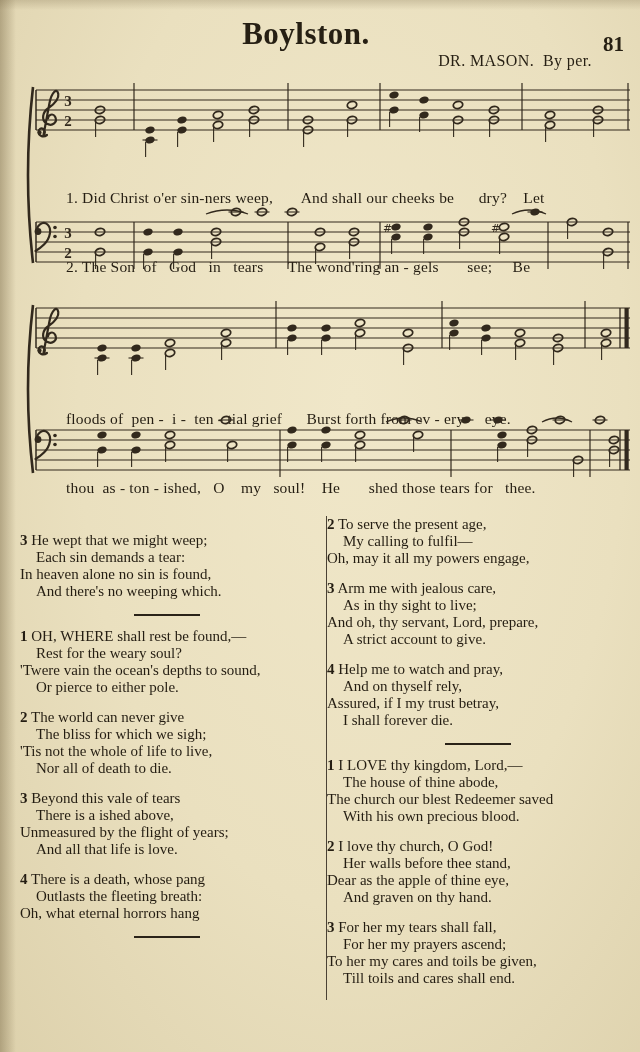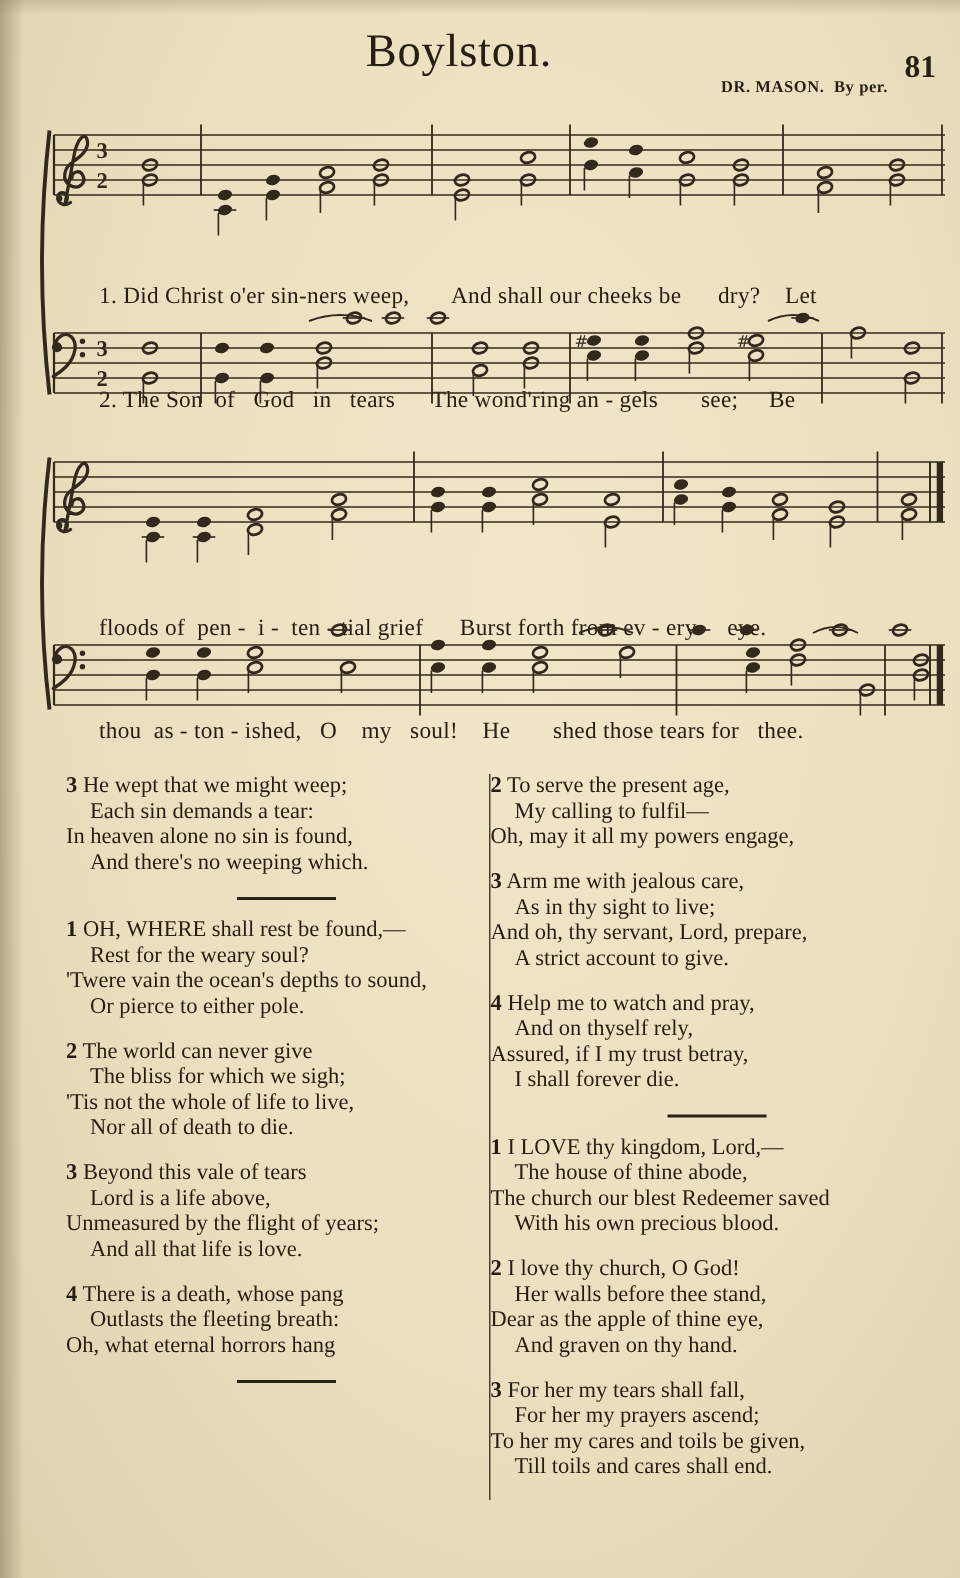--- a/index.html
+++ b/index.html
@@ -4,33 +4,33 @@
 <style>
   html,body{margin:0;padding:0;}
   .page{position:relative;width:640px;height:1052px;overflow:hidden;
     background:radial-gradient(ellipse at 55% 38%, #f0e7c9 0%, #eae0bf 55%, #ddd1ac 100%);
     font-family:"Liberation Serif","DejaVu Serif",serif;color:#261f13;}
   .gutter{position:absolute;left:0;top:0;width:16px;height:100%;
     background:linear-gradient(90deg, rgba(120,104,70,.45), rgba(120,104,70,0));}
   .topshade{position:absolute;left:0;top:0;width:100%;height:10px;
     background:linear-gradient(180deg, rgba(120,104,70,.25), rgba(120,104,70,0));}
   .title{position:absolute;left:0;top:16px;width:612px;text-align:center;
-    font-size:31px;font-weight:normal;letter-spacing:.5px;}
+    font-size:31px;font-weight:bold;letter-spacing:.5px;}
   .pagenum{position:absolute;right:16px;top:32px;font-size:21px;font-weight:bold;text-align:right;}
-  .byline{position:absolute;right:48px;top:52px;font-size:11px;font-weight:bold;
+  .byline{position:absolute;right:48px;top:52px;font-size:16px;font-weight:normal;
     letter-spacing:.4px;white-space:pre;}
   svg.staff{position:absolute;left:30px;width:600px;height:74px;overflow:visible;}
   #st0{top:74px;} #sb0{top:206px;} #st1{top:292px;} #sb1{top:414px;}
   svg.brace{position:absolute;left:22px;width:14px;overflow:visible;}
   #br0{top:86px;height:178px;} #br1{top:304px;height:170px;}
   .lyrics{position:absolute;left:30px;width:604px;font-size:15.5px;line-height:23px;
     letter-spacing:.2px;padding-left:36px;white-space:pre;color:#241d12;}
   #ly0{top:140px;} #ly1{top:361px;}
   .vcol{position:absolute;top:516px;font-size:15px;line-height:17px;color:#241d12;}
-  #lcol{left:44px;width:294px;}
+  #lcol{left:20px;width:294px;margin-top:16px;}
   #rcol{left:326px;width:302px;border-left:1.5px solid #4a4134;}
   .stanza{margin:0 0 13px 0;}
   .vl{white-space:nowrap;}
   .vl.ind{padding-left:16px;}
   .vnum{font-weight:bold;}
   .vdiv{width:66px;height:2px;background:#2a2318;margin:14px auto 12px auto;}
 </style>
 </head>
 <body>
 
@@ -316,21 +316,21 @@
         <div class="vl ind">Or pierce to either pole.</div>
       </div>
       <div class="stanza">
         <div class="vl"><span class="vnum">2</span> The world can never give</div>
         <div class="vl ind">The bliss for which we sigh;</div>
         <div class="vl">'Tis not the whole of life to live,</div>
         <div class="vl ind">Nor all of death to die.</div>
       </div>
       <div class="stanza">
         <div class="vl"><span class="vnum">3</span> Beyond this vale of tears</div>
-        <div class="vl ind">Lord is a life above,</div>
+        <div class="vl ind">There is a ished above,</div>
         <div class="vl">Unmeasured by the flight of years;</div>
         <div class="vl ind">And all that life is love.</div>
       </div>
       <div class="stanza">
         <div class="vl"><span class="vnum">4</span> There is a death, whose pang</div>
         <div class="vl ind">Outlasts the fleeting breath:</div>
         <div class="vl">Oh, what eternal horrors hang</div>
       </div>
       <div class="vdiv"></div>
     </div>

